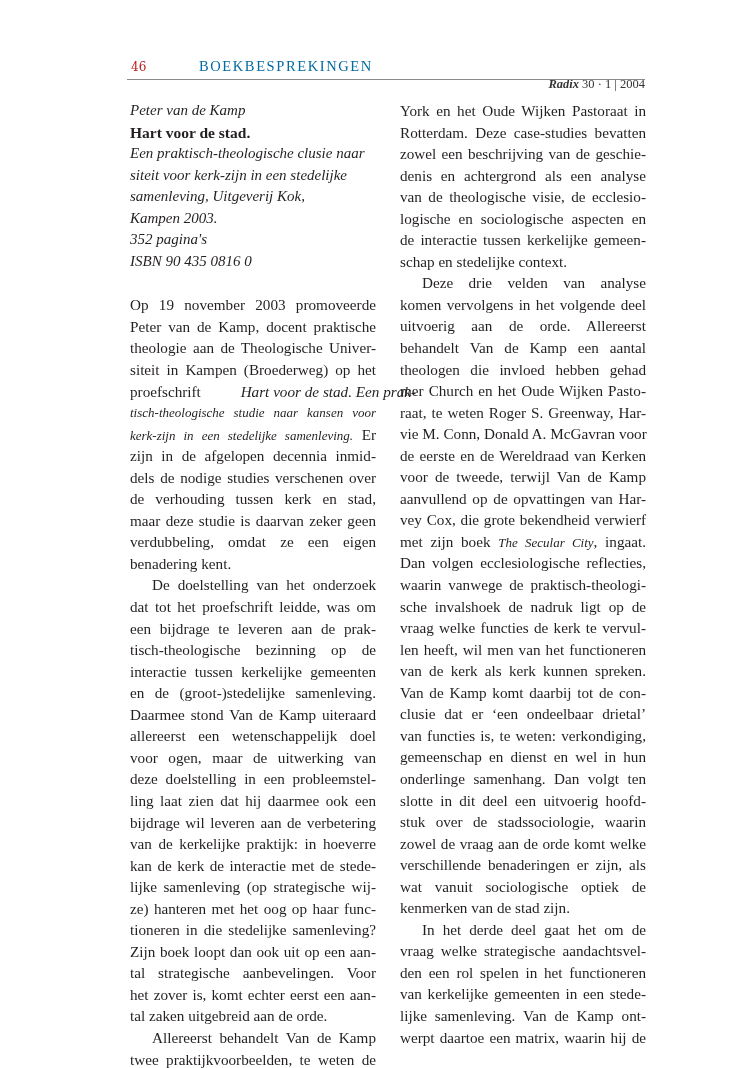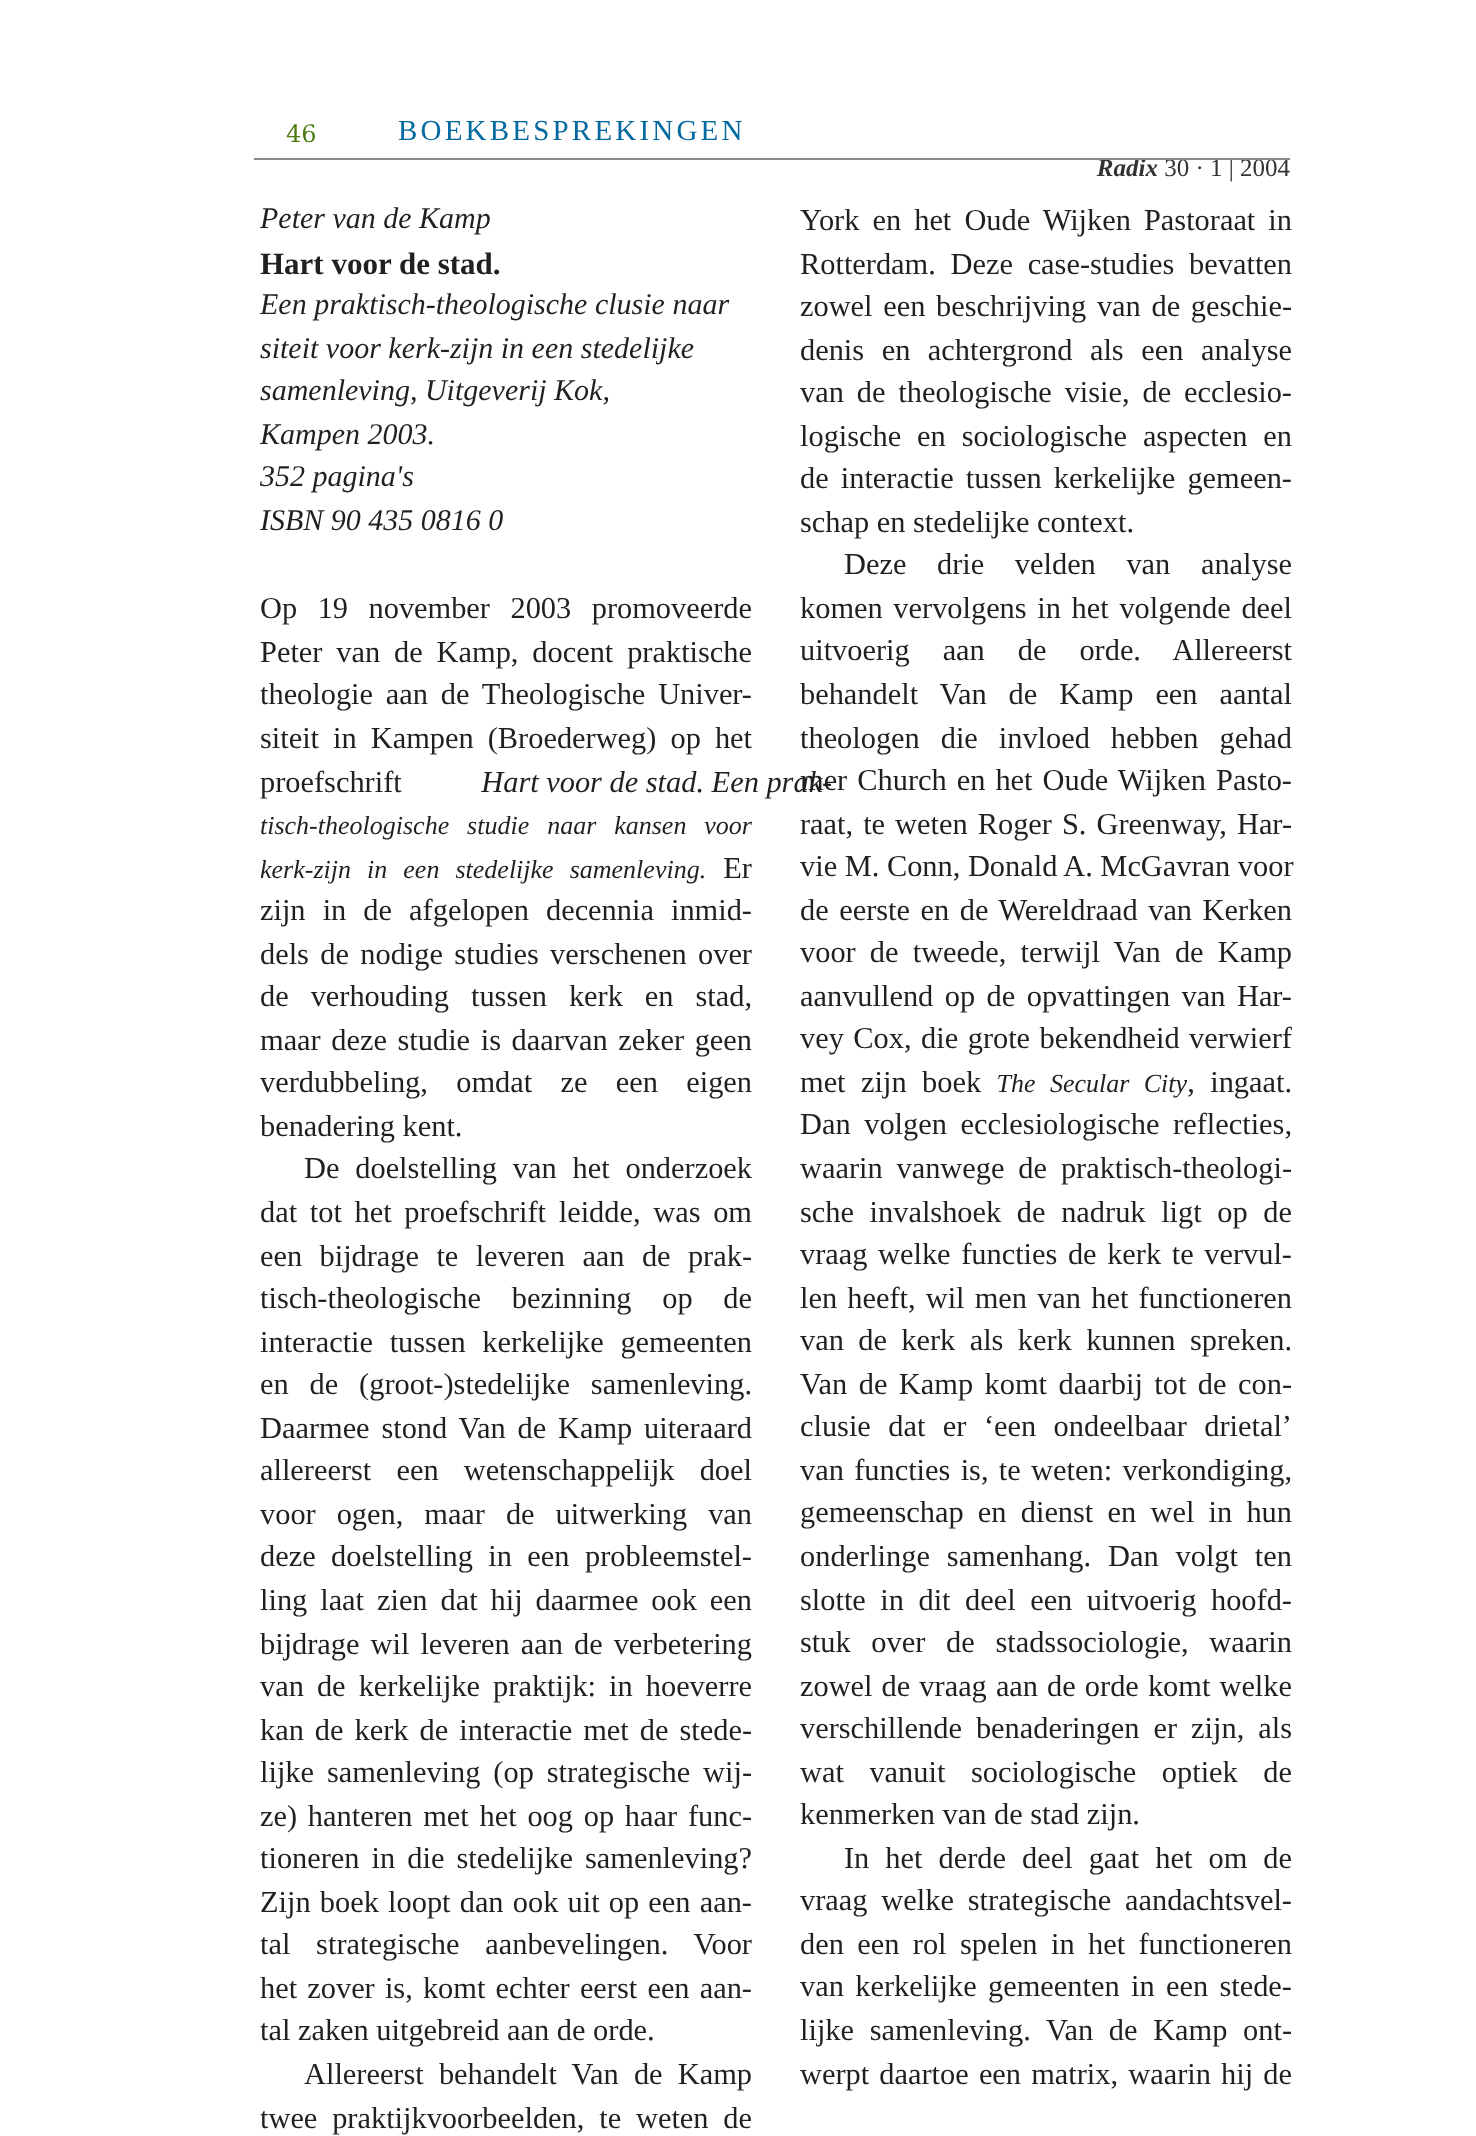--- a/index.html
+++ b/index.html
@@ -1,19 +1,19 @@
 <!DOCTYPE html>
 <html><head>
 <meta charset="utf-8">
 <style>
   html, body { margin: 0; padding: 0; background: #ffffff; }
   body { width: 738px; height: 1068px; position: relative; overflow: hidden;
          font-family: "DejaVu Serif", "Liberation Serif", serif; color: #231f20; }
   .header { position: absolute; left: 127px; top: 58px; width: 518px; height: 22px; }
-  .page-number { position: absolute; left: 16px; top: 2px; font-size: 12px; color: #4d7c0f; }
+  .page-number { position: absolute; left: 4px; top: 2px; font-size: 12px; color: #b91c1c; }
   .running-title { position: absolute; left: 72px; top: 0; font-size: 14.5px; letter-spacing: 1.6px; color: #0369a1;
                    font-family: "Liberation Serif", serif; }
   .journal-ref { position: absolute; right: 0; top: 1px; font-size: 12.5px; color: #333; font-family: "Liberation Serif", serif; margin-top: 18px; }
   .journal-ref .jname { font-style: italic; font-weight: bold; }
   .rule { position: absolute; left: 127px; top: 79px; width: 518px; height: 1px; background: #8a8a8a; }
 
   .col { position: absolute; top: 100px; width: 246px; font-family: "Liberation Serif", serif;
          font-size: 15.2px; line-height: 21.55px; }
   .col-left { left: 130px; }
   .col-right { left: 400px; }

